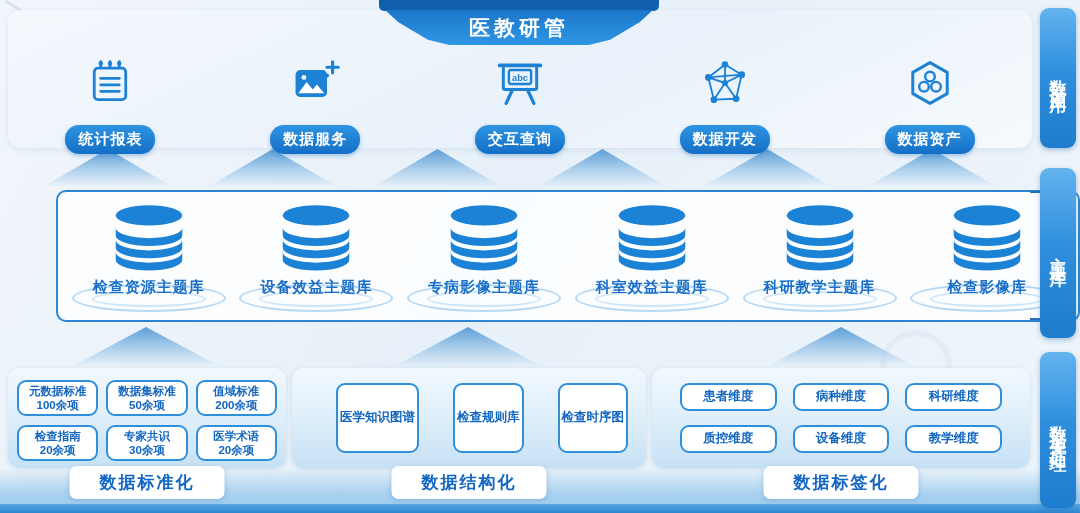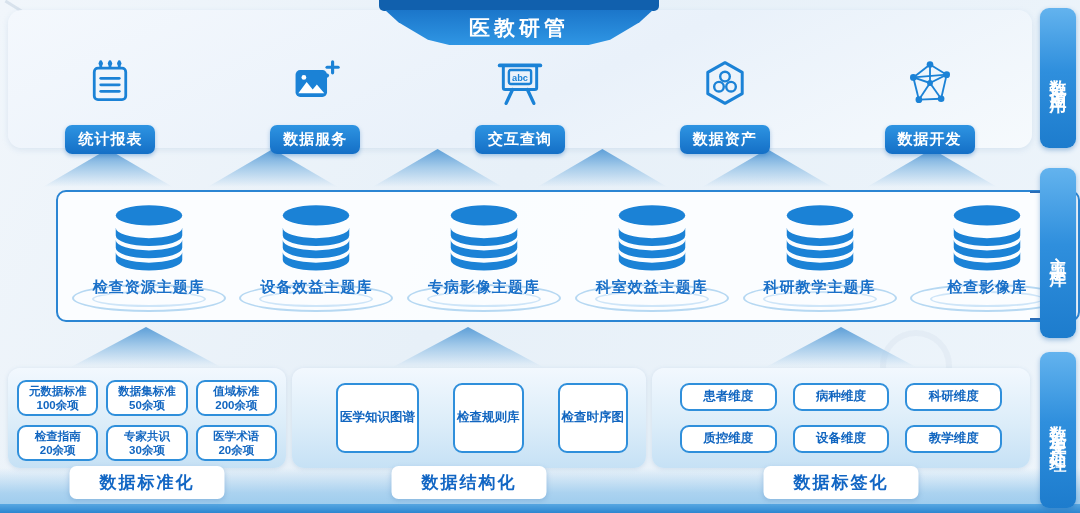--- a/index.html
+++ b/index.html
@@ -29,21 +29,21 @@
 
   
   .app-panel{position:absolute;left:8px;top:10px;width:1024px;height:138px;border-radius:14px;
     background:linear-gradient(155deg,#f4f8fd 0%,#e9f1fa 55%,#f6fafd 100%);
     box-shadow:0 2px 6px rgba(120,160,200,.18);}
   .app-row{position:absolute;left:8px;top:10px;width:1024px;height:138px;display:flex;
     justify-content:space-around;align-items:flex-start;padding-top:48px;box-sizing:border-box;z-index:2;}
   .app-item{display:flex;flex-direction:column;align-items:center;gap:17px;}
   .app-item svg{display:block;}
   .app-pill{background:linear-gradient(180deg,#2e94e2,#146fc6);color:#fff;font-weight:bold;
-    font-size:15px;padding:5px 13px;border-radius:7px;letter-spacing:1px;
+    font-size:15px;padding:5px 13px;border-radius:14px;letter-spacing:1px;
     box-shadow:0 2px 4px rgba(30,110,190,.35);white-space:nowrap;}
 
   
   .arrow{width:130px;height:38px;
     background:linear-gradient(180deg,#5d9fd8 0%,#a5cbea 48%,rgba(255,255,255,0) 100%);
     clip-path:polygon(50% 0,100% 100%,0 100%);}
   .arrow-row-1{position:absolute;left:8px;top:149px;width:1024px;display:flex;justify-content:space-evenly;z-index:1;}
   .arrow-mid{position:absolute;top:327px;width:150px;height:40px;z-index:1;}
   .arrow-mid-1{left:71px;} .arrow-mid-2{left:393px;} .arrow-mid-3{left:766px;}
 
@@ -159,32 +159,20 @@
           <line x1="19" y1="34" x2="12" y2="49" stroke-width="3.6"></line>
           <line x1="35" y1="34" x2="42" y2="49" stroke-width="3.6"></line>
         </g>
         <text x="27" y="24.5" text-anchor="middle" font-size="10" font-weight="bold" fill="#1b82d6" font-family="Liberation Sans, sans-serif">abc</text>
       </svg>
       <div class="app-pill">交互查询</div>
     </div>
 
     <div class="app-item">
       <svg width="50" height="50" viewBox="0 0 54 54">
-        <g fill="none" stroke="#1b82d6" stroke-linejoin="round">
-          <polygon points="27,5 45.6,15.5 45.6,38.5 27,49 8.4,38.5 8.4,15.5" stroke-width="3.2"></polygon>
-          <circle cx="27" cy="20" r="5.2" stroke-width="2.6"></circle>
-          <circle cx="20.5" cy="31" r="5.2" stroke-width="2.6"></circle>
-          <circle cx="33.5" cy="31" r="5.2" stroke-width="2.6"></circle>
-        </g>
-      </svg>
-      <div class="app-pill">数据资产</div>
-    </div>
-
-    <div class="app-item">
-      <svg width="50" height="50" viewBox="0 0 54 54">
         <g stroke="#1b82d6" stroke-width="2">
           <line x1="27" y1="7" x2="9" y2="21"></line>
             <line x1="27" y1="7" x2="45" y2="18"></line>
           <line x1="9" y1="21" x2="15" y2="45"></line>
             <line x1="45" y1="18" x2="39" y2="44"></line>
           <line x1="15" y1="45" x2="39" y2="44"></line>
             <line x1="27" y1="7" x2="27" y2="27"></line>
           <line x1="9" y1="21" x2="27" y2="27"></line>
             <line x1="45" y1="18" x2="27" y2="27"></line>
           <line x1="15" y1="45" x2="27" y2="27"></line>
@@ -195,20 +183,32 @@
           <circle cx="27" cy="7" r="3.6"></circle>
             <circle cx="9" cy="21" r="3.6"></circle>
             <circle cx="45" cy="18" r="3.6"></circle>
           <circle cx="15" cy="45" r="3.6"></circle>
             <circle cx="39" cy="44" r="3.6"></circle>
             <circle cx="27" cy="27" r="3.2"></circle>
         </g>
       </svg>
       <div class="app-pill">数据开发</div>
     </div>
+
+    <div class="app-item">
+      <svg width="50" height="50" viewBox="0 0 54 54">
+        <g fill="none" stroke="#1b82d6" stroke-linejoin="round">
+          <polygon points="27,5 45.6,15.5 45.6,38.5 27,49 8.4,38.5 8.4,15.5" stroke-width="3.2"></polygon>
+          <circle cx="27" cy="20" r="5.2" stroke-width="2.6"></circle>
+          <circle cx="20.5" cy="31" r="5.2" stroke-width="2.6"></circle>
+          <circle cx="33.5" cy="31" r="5.2" stroke-width="2.6"></circle>
+        </g>
+      </svg>
+      <div class="app-pill">数据资产</div>
+    </div>
   </div>
 
   <div class="arrow-row-1">
     <div class="arrow"></div>
     <div class="arrow"></div>
     <div class="arrow"></div>
     <div class="arrow"></div>
     <div class="arrow"></div>
     <div class="arrow"></div>
   </div>

